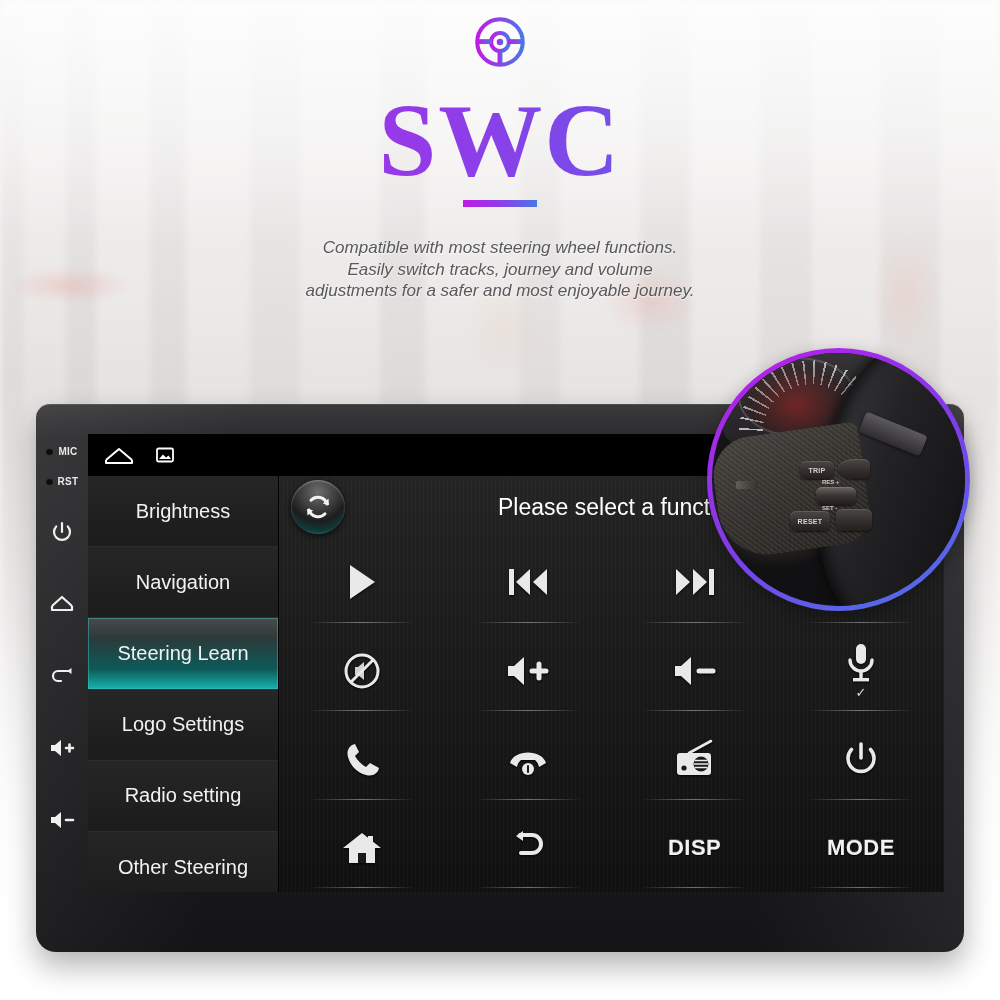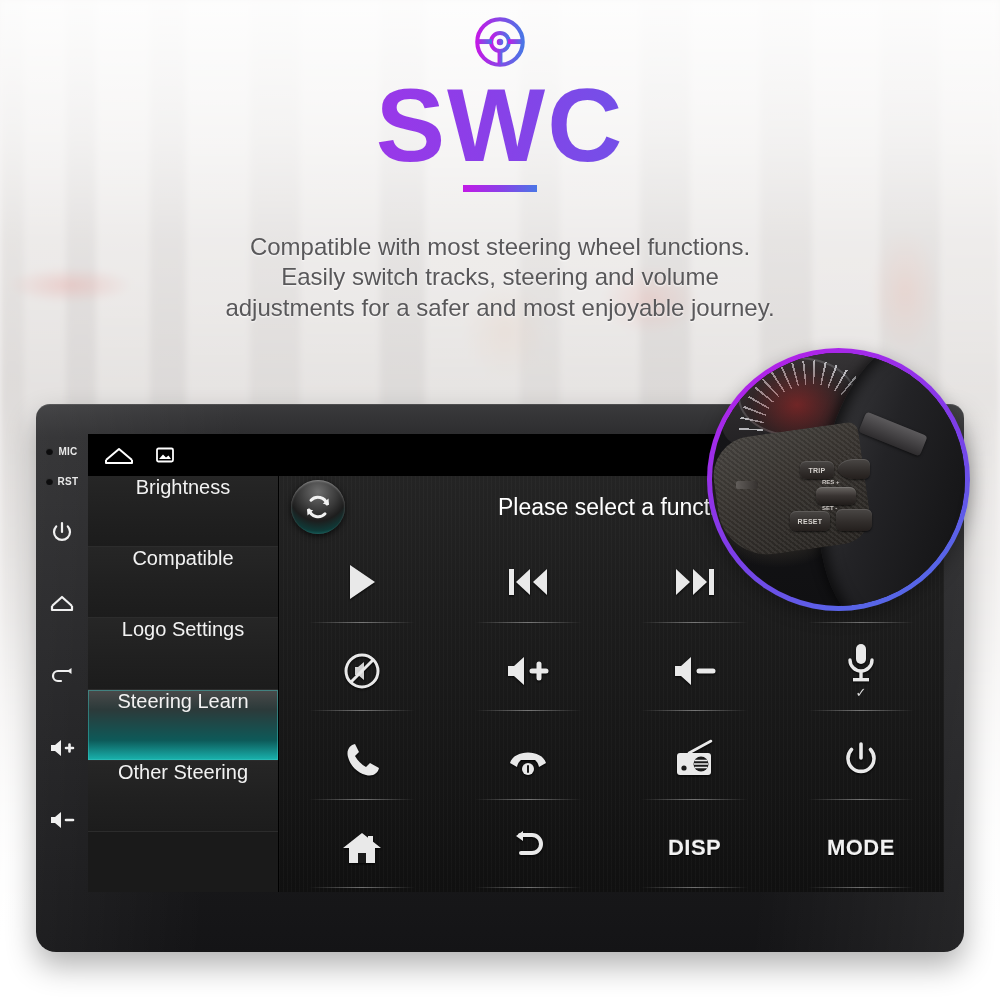--- a/index.html
+++ b/index.html
@@ -59,32 +59,33 @@
   .bg-veil{
     position:absolute; inset:0;
     background:linear-gradient(180deg, rgba(255,255,255,.55) 0%, rgba(255,255,255,.25) 30%, rgba(255,255,255,.30) 55%, rgba(255,255,255,.70) 80%, #ffffff 94%);
   }
 
   
   .header{ position:absolute; left:0; top:0; width:1000px; text-align:center; }
   .wheel-icon{ margin:16px auto 0; width:52px; height:52px; display:block; }
   .swc-title{
     font-size:104px; font-weight:bold; line-height:1.0; letter-spacing:2px;
-    margin-top:5px;
+    margin-top:20px;
     background:linear-gradient(90deg,#c21ae6 0%,#b42aea 18%,#8b3fe8 48%,#5a62e8 78%,#4a76e6 100%);
-    -webkit-background-clip:text; background-clip:text; color:transparent;
+    -webkit-background-clip:text; background-clip:text; color:transparent;font-family:Liberation Serif, serif;
     -webkit-text-fill-color:transparent;
   }
   .swc-rule{
     width:74px; height:7px; margin:8px auto 0;
     background:linear-gradient(90deg,#c21ae6 0%,#8b3fe8 50%,#4a76e6 100%);
   }
   .subtitle{
-    margin-top:40px; color:#59585a; font-size:24px; line-height:1.27;
+    margin-top:30px; color:#59585a; font-size:17px; line-height:1.27;
     text-shadow:0 1px 2px rgba(255,255,255,.9);
+    font-style:italic;
   }
   .subtitle div{ white-space:nowrap; }
 
   
   .unit{
     position:absolute; left:36px; top:404px; width:928px; height:548px;
     background:linear-gradient(180deg,#3a3a3c 0%,#2c2c2e 6%,#232325 40%,#1b1b1d 72%,#141416 100%);
     border-radius:14px 14px 20px 20px;
     box-shadow:0 14px 30px rgba(0,0,0,.30), inset 0 1px 0 rgba(255,255,255,.10);
   }
@@ -117,21 +118,21 @@
   }
   .sb-left{ display:flex; align-items:center; gap:20px; }
   .sb-right{ margin-left:auto; display:flex; align-items:center; gap:14px; color:#fff; }
   .sb-time{ color:#fff; font-size:21px; letter-spacing:.5px; }
 
   .body-row{ position:absolute; left:0; top:42px; width:856px; height:416px; display:flex; }
 
   
   .sidebar{ width:190px; background:#1a1a1a; }
   .side-item{
-    height:71.2px; display:flex; justify-content:center;
+    height:71.2px; display:flex; align-items:center; justify-content:center;
     color:#f2f2f2; font-size:20px; border-bottom:1px solid #2c2c2c;
     background:linear-gradient(180deg,#262626 0%,#202020 55%,#1c1c1c 100%);
   }
   .side-item.selected{
     background:linear-gradient(180deg,#4a4a4a 0%,#2c3a3a 28%,#0d5a59 72%,#19b3ae 100%);
     box-shadow:inset 0 0 0 1px rgba(60,200,195,.45);
   }
 
   
   .fnpanel{
@@ -270,21 +271,21 @@
     <rect x="4" y="28.5" width="18" height="6" fill="url(#gradWheel)"></rect>
     <rect x="42" y="28.5" width="18" height="6" fill="url(#gradWheel)"></rect>
     <rect x="29" y="42" width="6" height="18" fill="url(#gradWheel)"></rect>
   </svg>
 
   <div class="swc-title">SWC</div>
   <div class="swc-rule"></div>
 
   <div class="subtitle">
     <div>Compatible with most steering wheel functions.</div>
-    <div>Easily switch tracks, steering and volume</div>
+    <div>Easily switch tracks, journey and volume</div>
     <div>adjustments for a safer and most enjoyable journey.</div>
   </div>
 </div>
 
 <div class="unit">
   <div class="unit-inner-shade"></div>
 
   <div class="bezel">
     <div class="pin">
       <span class="hole"></span>
@@ -348,27 +349,30 @@
       </div>
     </div>
 
     <div class="body-row">
 
       <div class="sidebar">
         <div class="side-item">
           <span>Brightness</span>
         </div>
         <div class="side-item">
-          <span>Compatible</span>
+          <span>Navigation</span>
+        </div>
+        <div class="side-item selected">
+          <span>Steering Learn</span>
         </div>
         <div class="side-item">
           <span>Logo Settings</span>
         </div>
-        <div class="side-item selected">
-          <span>Steering Learn</span>
+        <div class="side-item">
+          <span>Radio setting</span>
         </div>
         <div class="side-item">
           <span>Other Steering</span>
         </div>
       </div>
 
       <div class="fnpanel">
 
         <div class="fn-header">
           <div class="reset-btn">

